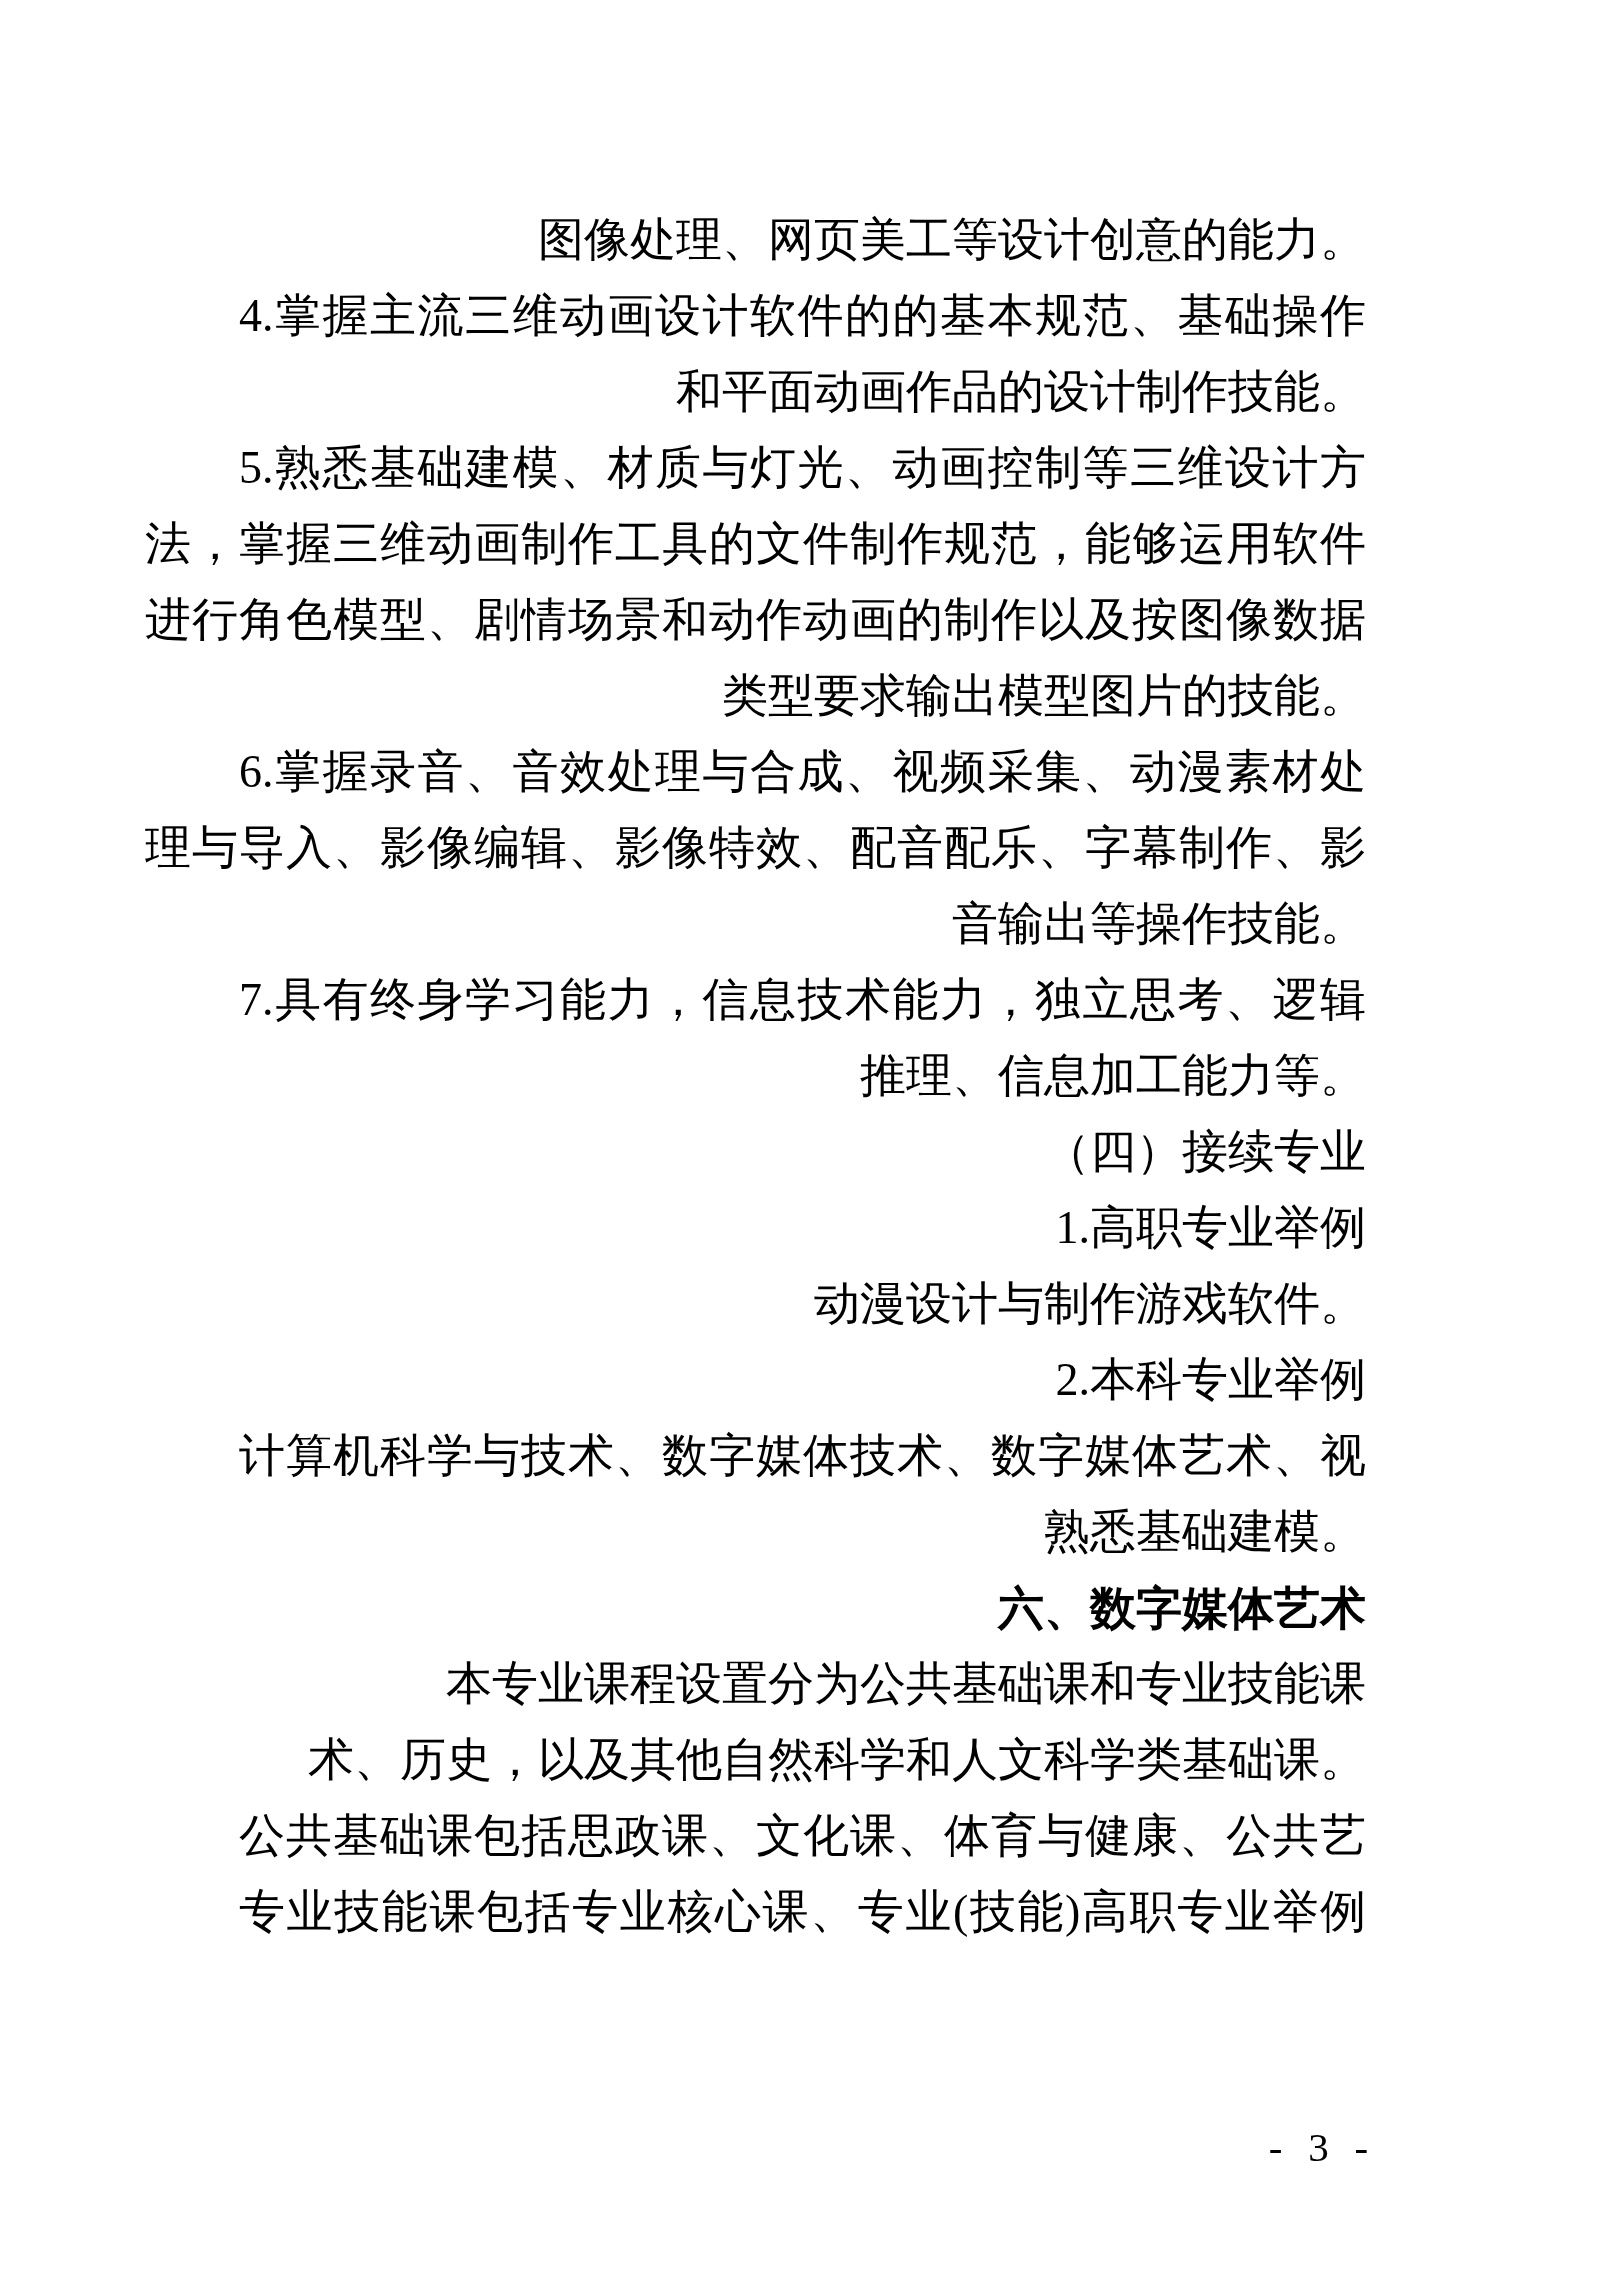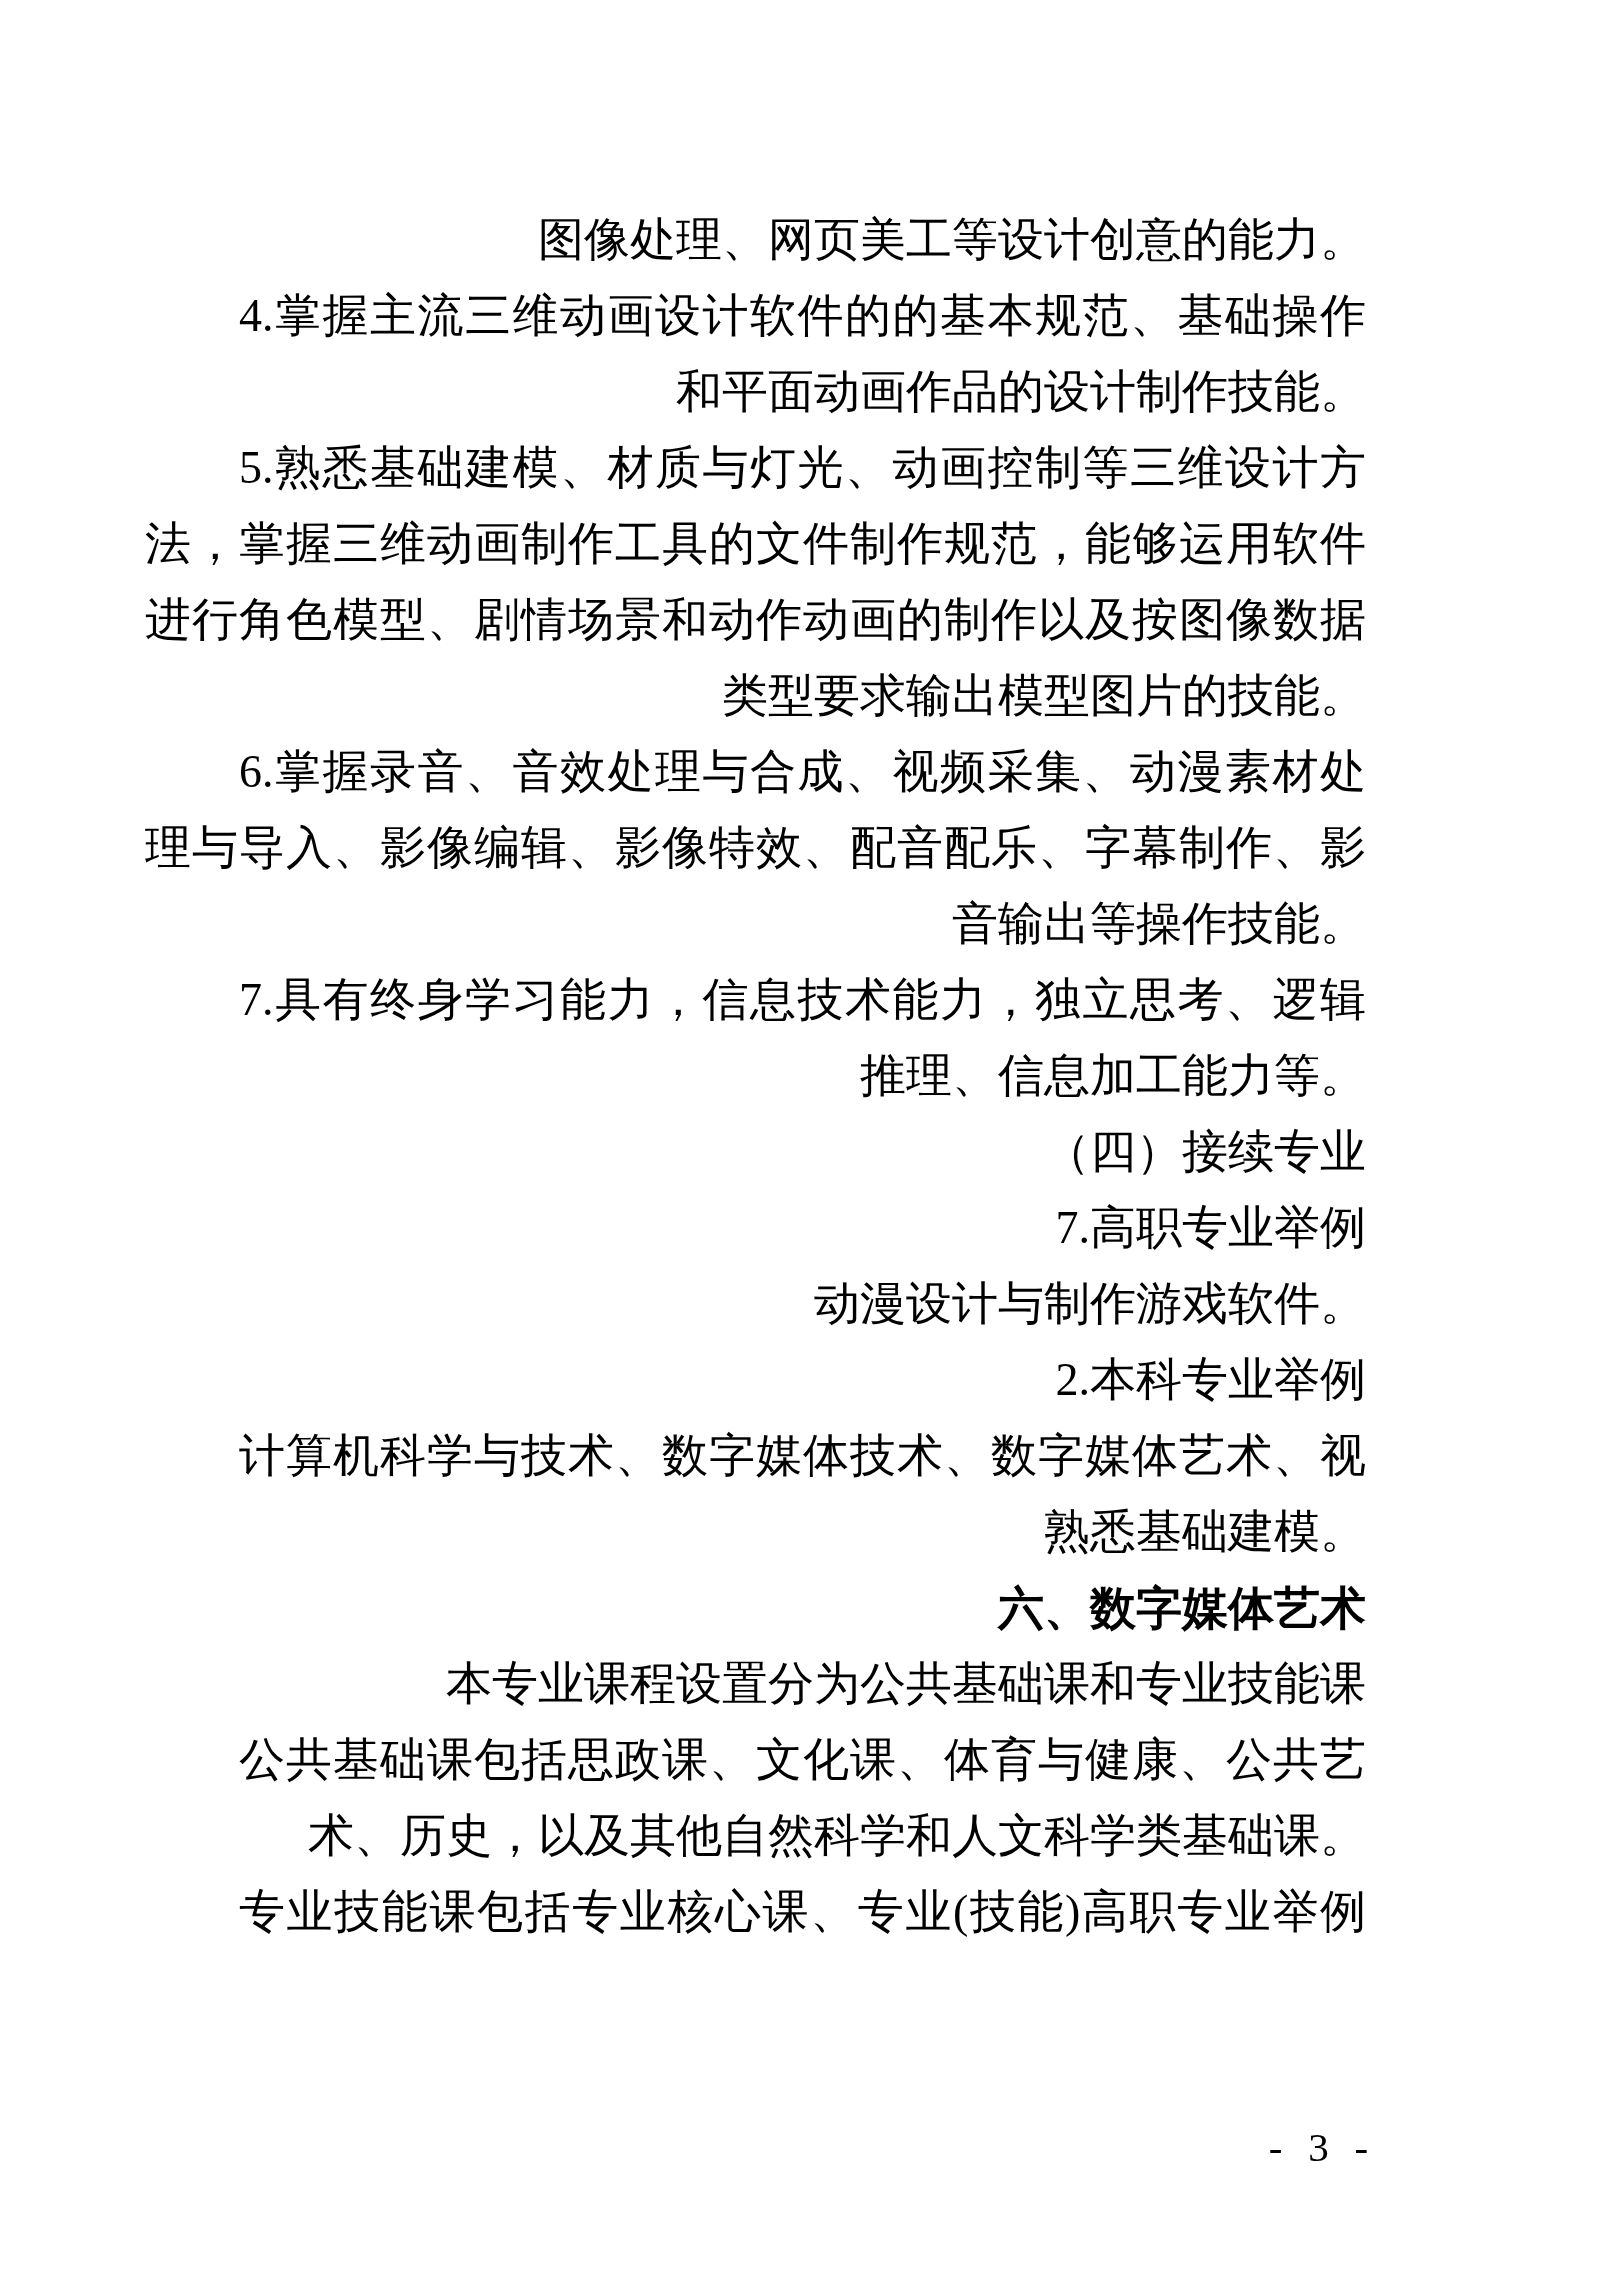--- a/index.html
+++ b/index.html
@@ -58,27 +58,27 @@
     <div class="line ind j">5.熟悉基础建模、材质与灯光、动画控制等三维设计方</div>
     <div class="line j">法，掌握三维动画制作工具的文件制作规范，能够运用软件</div>
     <div class="line j">进行角色模型、剧情场景和动作动画的制作以及按图像数据</div>
     <div class="line">类型要求输出模型图片的技能。</div>
     <div class="line ind j">6.掌握录音、音效处理与合成、视频采集、动漫素材处</div>
     <div class="line j">理与导入、影像编辑、影像特效、配音配乐、字幕制作、影</div>
     <div class="line">音输出等操作技能。</div>
     <div class="line ind j">7.具有终身学习能力，信息技术能力，独立思考、逻辑</div>
     <div class="line">推理、信息加工能力等。</div>
     <div class="line ind">（四）接续专业</div>
-    <div class="line ind">7.高职专业举例</div>
+    <div class="line ind">1.高职专业举例</div>
     <div class="line">动漫设计与制作游戏软件。</div>
     <div class="line ind">2.本科专业举例</div>
     <div class="line ind j">计算机科学与技术、数字媒体技术、数字媒体艺术、视</div>
     <div class="line">熟悉基础建模。</div>
     <div class="line ind heading">六、数字媒体艺术</div>
     <div class="line ind">本专业课程设置分为公共基础课和专业技能课</div>
+    <div class="line">术、历史，以及其他自然科学和人文科学类基础课。</div>
     <div class="line ind j">公共基础课包括思政课、文化课、体育与健康、公共艺</div>
-    <div class="line">术、历史，以及其他自然科学和人文科学类基础课。</div>
     <div class="line ind j">专业技能课包括专业核心课、专业(技能)高职专业举例</div>
   </div>
 
   <div class="footer">- 3 -</div>
 </div>
 
 
 </body></html>

